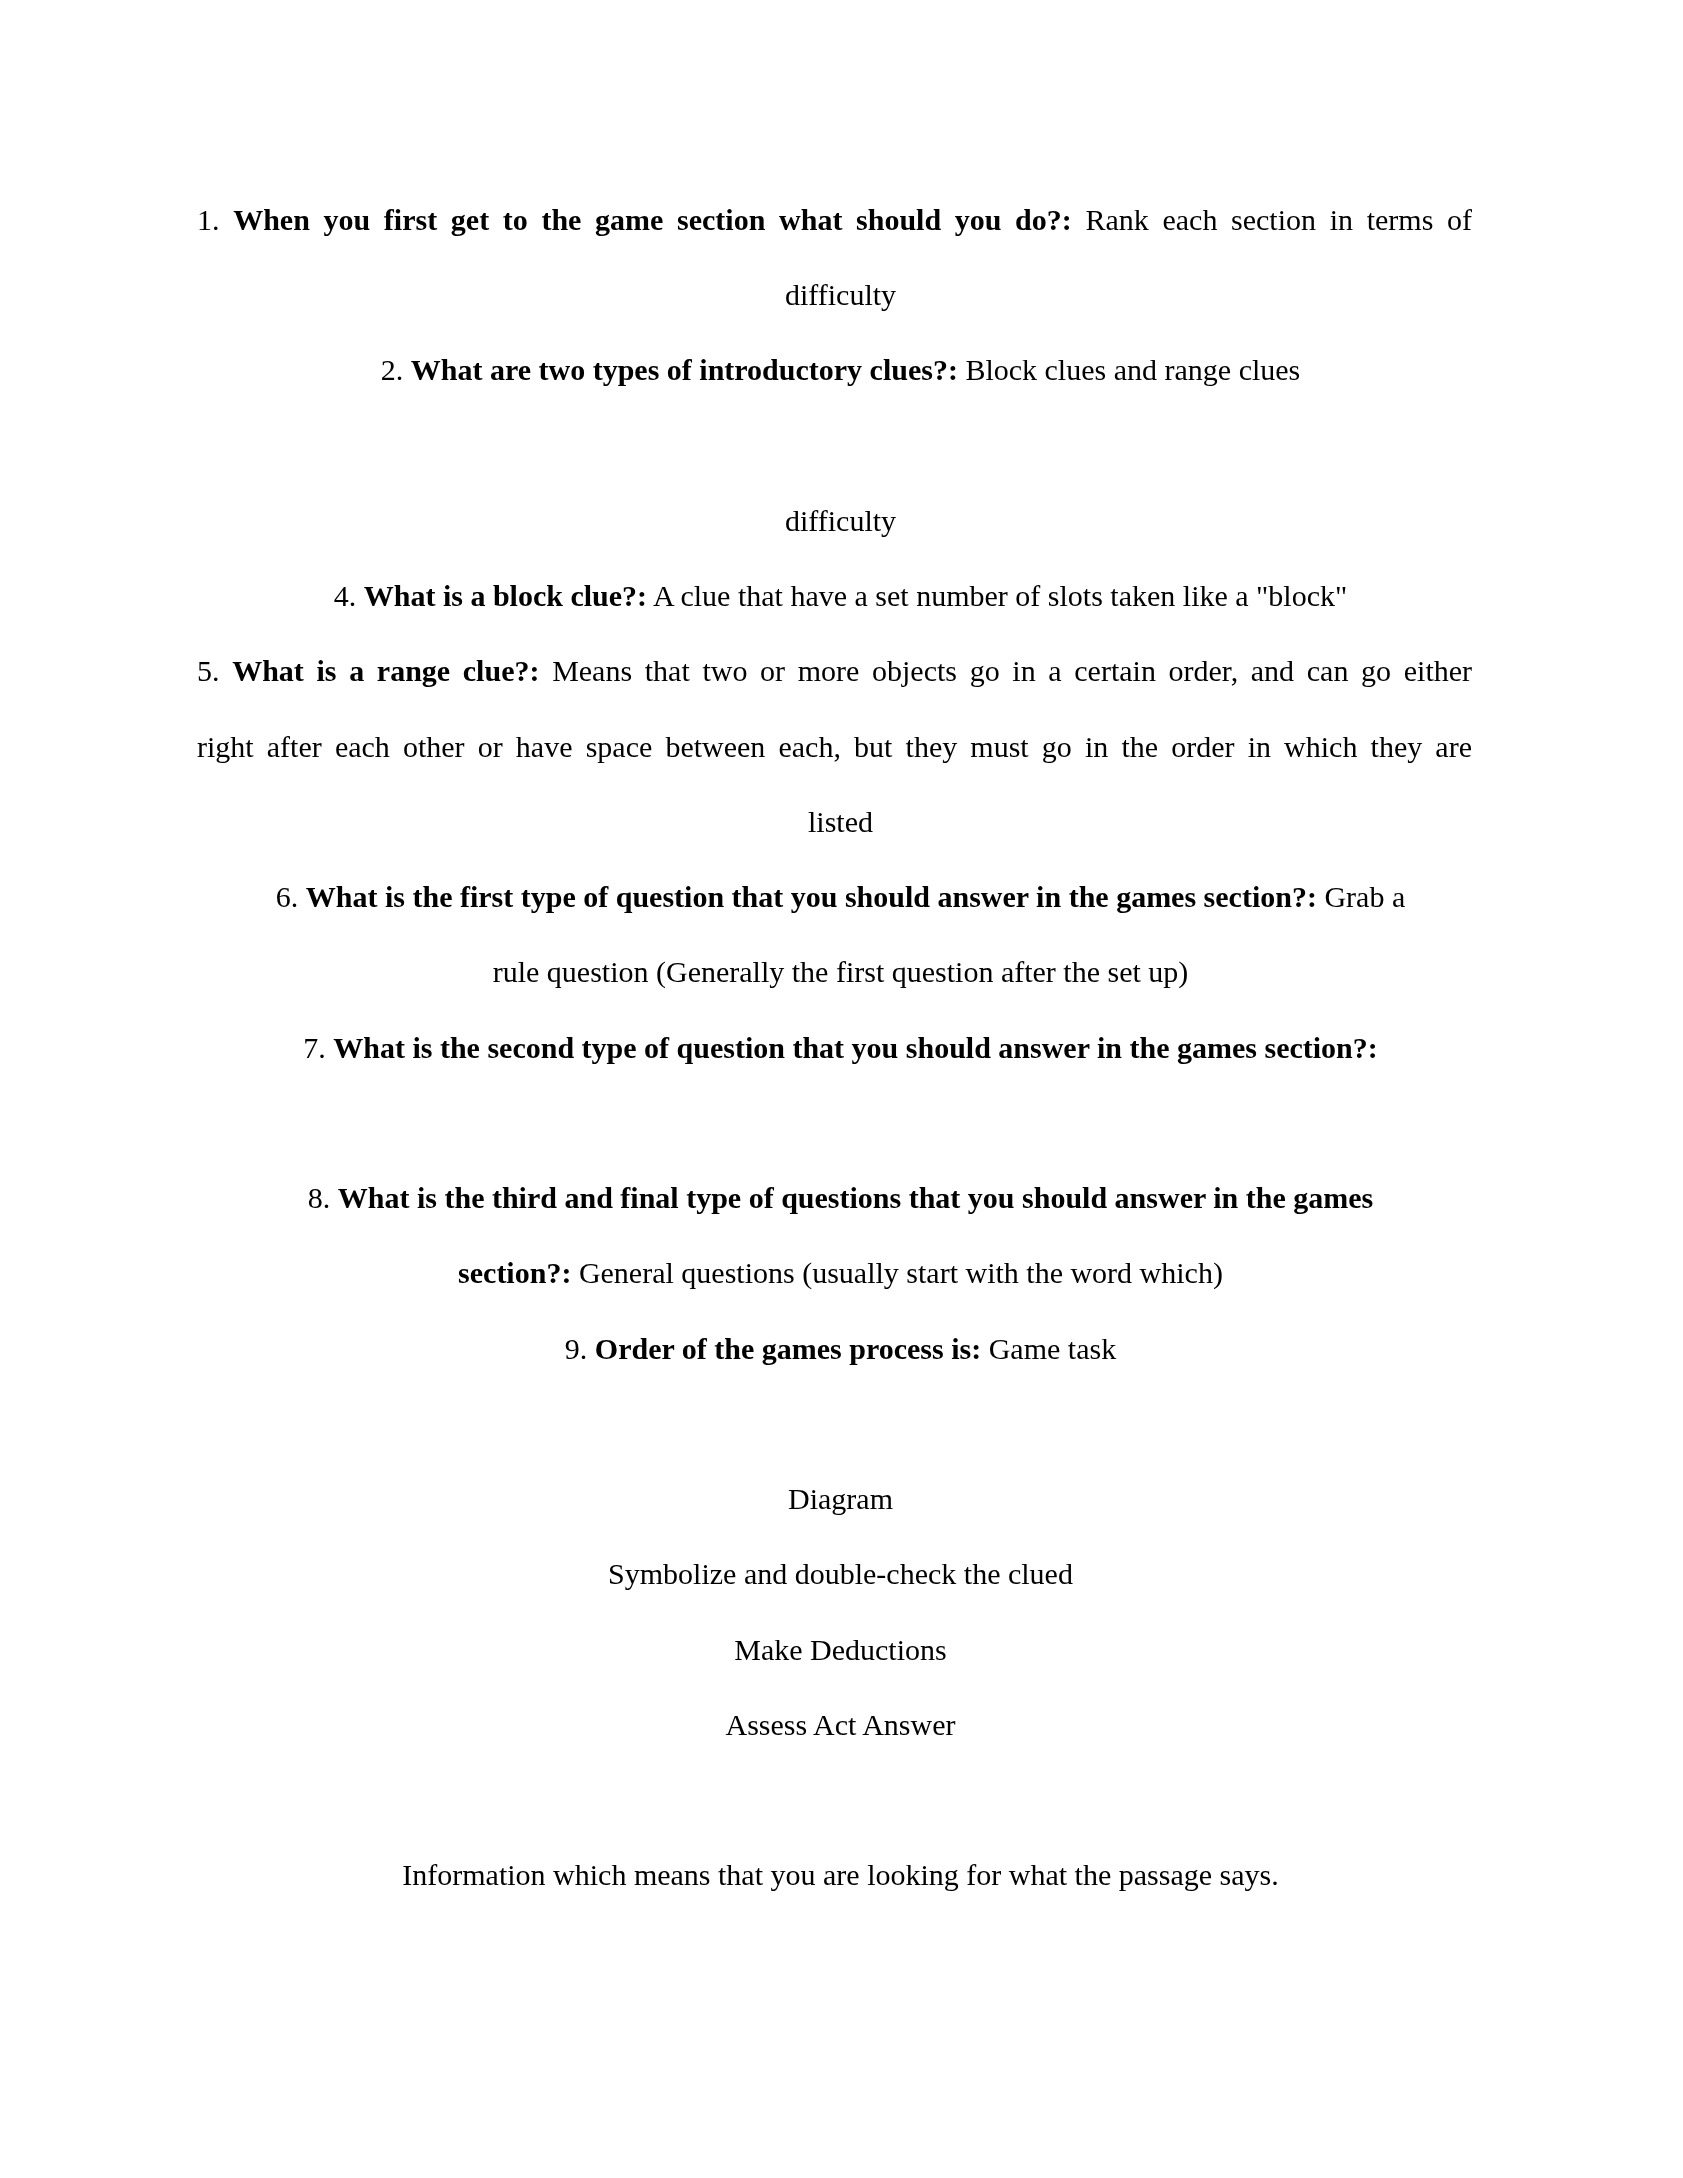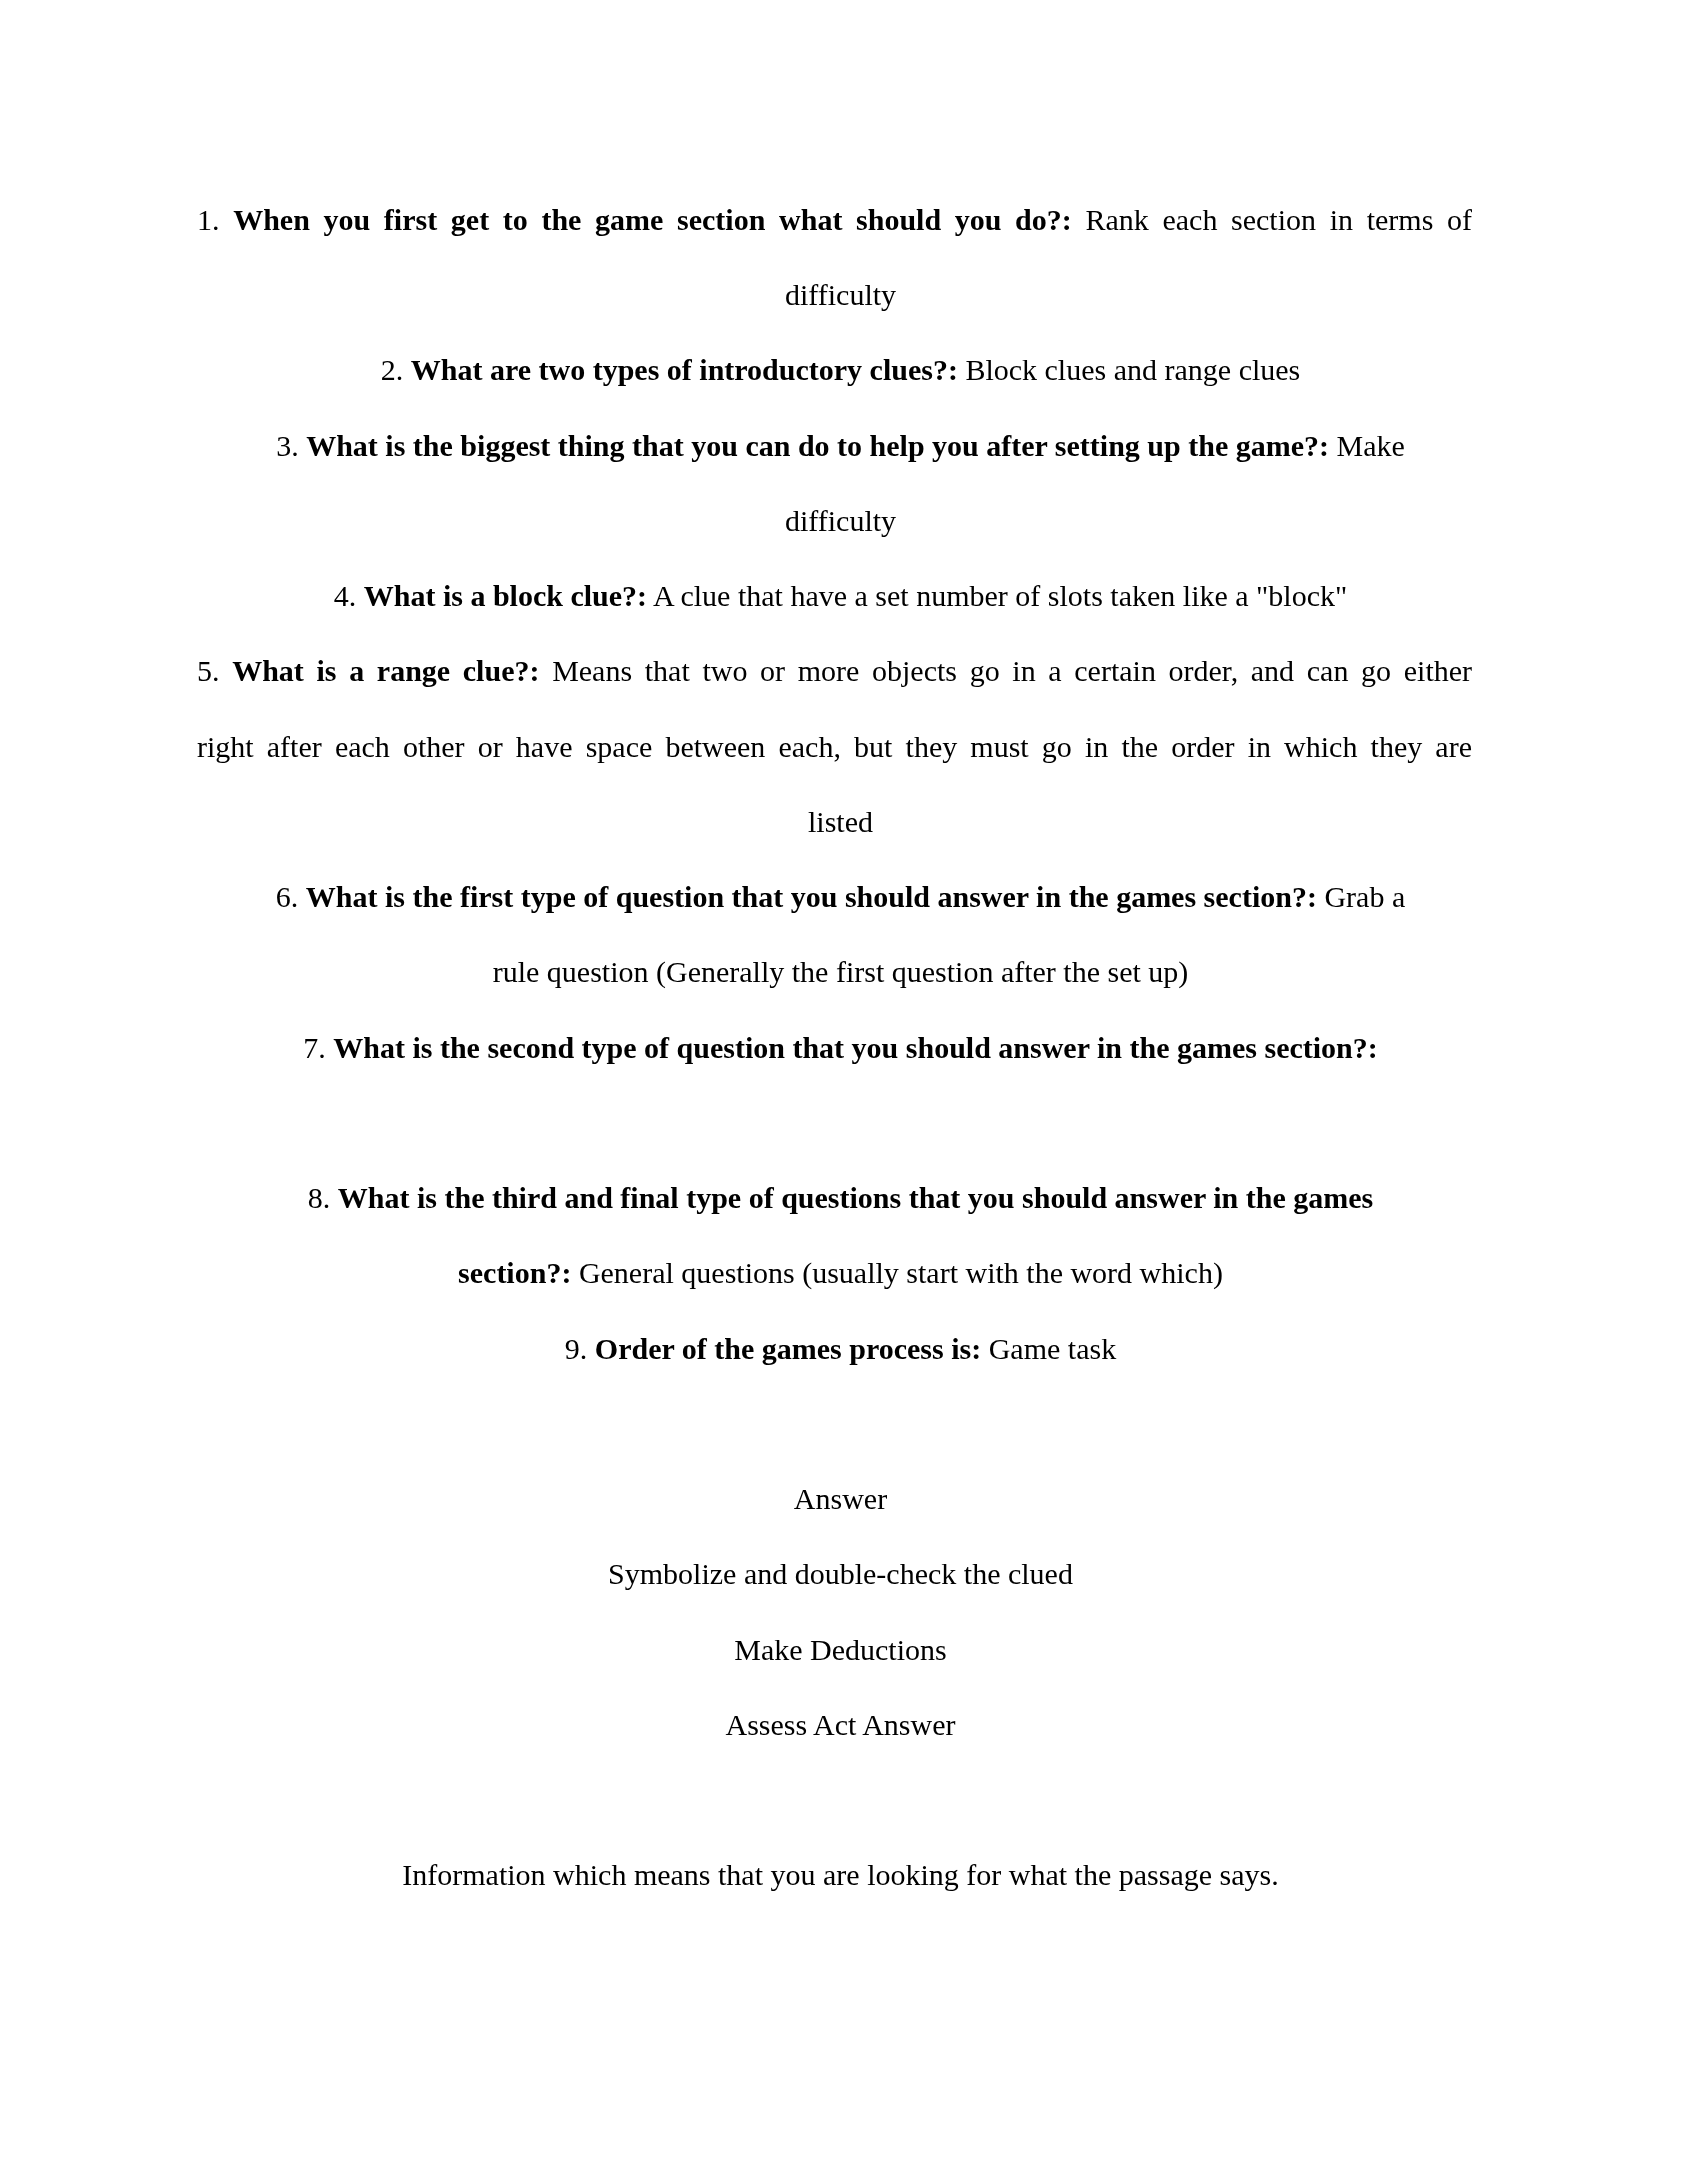--- a/index.html
+++ b/index.html
@@ -33,25 +33,20 @@
   <div class="line" style="top:275px">
     <span>difficulty</span>
   </div>
 
   <div class="line" style="top:350px">
     <span>2.</span>
     <span class="q">What are two types of introductory clues?:</span>
     <span>Block clues and range clues</span>
   </div>
 
-  <div class="line" style="top:426px">
-    <span>3.</span>
-    <span class="q">What is the biggest thing that you can do to help you after setting up the game?:</span>
-    <span>Make</span>
-  </div>
   <div class="line" style="top:501px">
     <span>difficulty</span>
   </div>
 
   <div class="line" style="top:576px">
     <span>4.</span>
     <span class="q">What is a block clue?:</span>
     <span>A clue that have a set number of slots taken like a "block"</span>
   </div>
 
@@ -88,21 +83,21 @@
   <div class="line" style="top:1253px">
     <span class="q">section?:</span>
     <span>General questions (usually start with the word which)</span>
   </div>
 
   <div class="line" style="top:1329px">
     <span>9.</span>
     <span class="q">Order of the games process is:</span>
     <span>Game task</span>
   </div>
-  <div class="line" style="top:1479px">Answer</div>
+  <div class="line" style="top:1479px">Diagram</div>
   <div class="line" style="top:1554px">Symbolize and double-check the clued</div>
   <div class="line" style="top:1630px">Make Deductions</div>
   <div class="line" style="top:1705px">Assess Act Answer</div>
 
   <div class="line" style="top:1855px">
     <span>Information which means that you are looking for what the passage says.</span>
   </div>
 
 </div>
 

